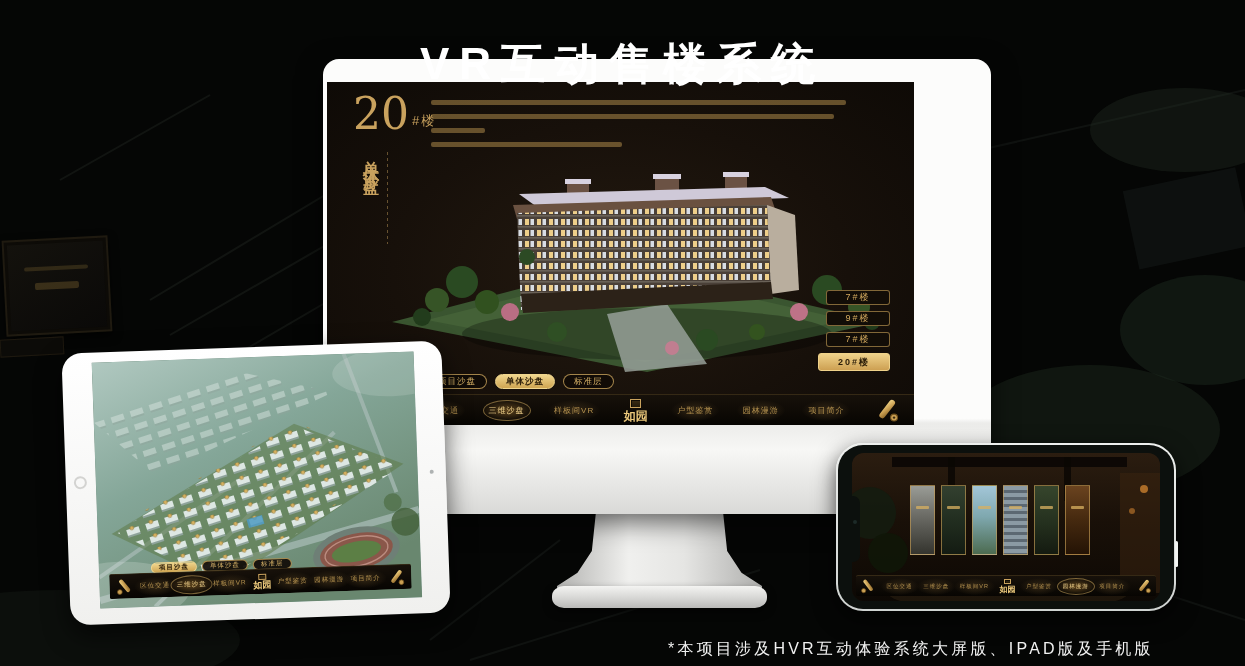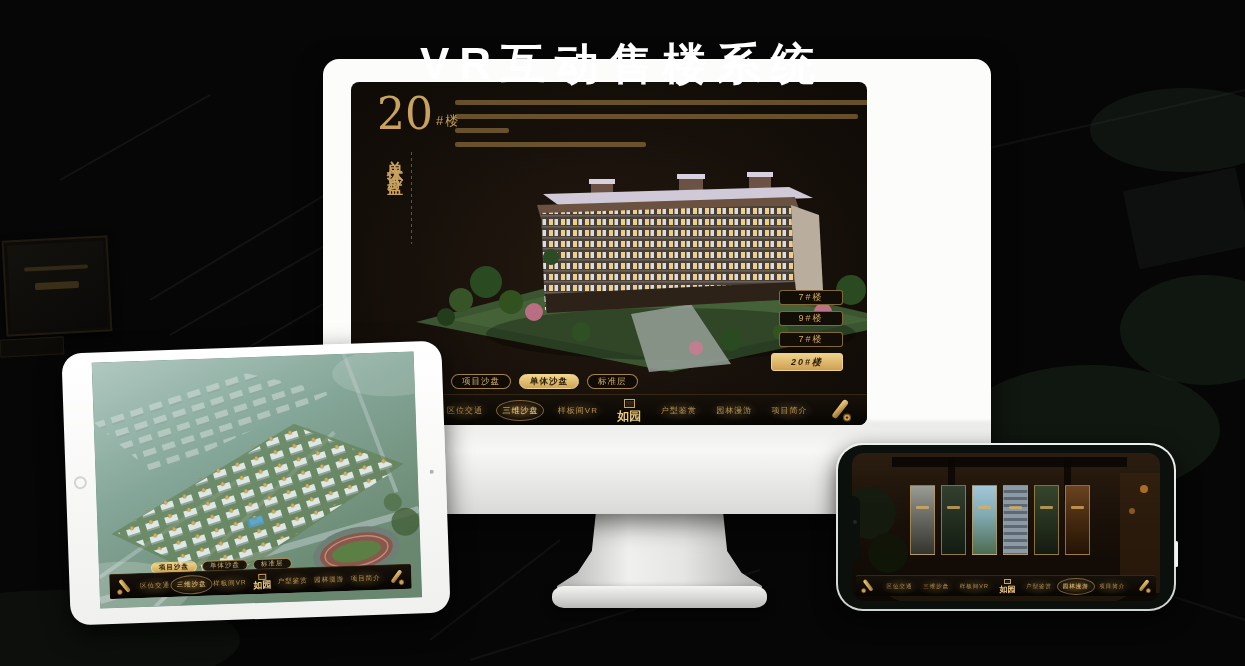--- a/index.html
+++ b/index.html
@@ -27,42 +27,42 @@
   
   .neck{position:absolute;left:557px;top:512px;width:205px;height:78px;z-index:1;
         background:linear-gradient(90deg,#b3b3b1,#f0f0ee 35%,#e5e5e3 62%,#b0b0ae);
         clip-path:polygon(19% 0,81% 0,83% 50%,90% 78%,100% 95%,100% 100%,0 100%,0 95%,10% 78%,17% 50%);}
   .mbase{position:absolute;left:552px;top:586px;width:215px;height:22px;border-radius:12px/10px;
          background:linear-gradient(180deg,#f4f4f2,#d6d6d4 55%,#b9b9b7);
          box-shadow:0 4px 8px rgba(0,0,0,.55);z-index:1;}
   .monitor{position:absolute;left:323px;top:59px;width:668px;height:455px;border-radius:16px;
            background:linear-gradient(180deg,#fcfcfb 0%,#fcfcfb 79%,#ececea 80%,#f7f7f5 86%,#d9d9d7 100%);
            box-shadow:0 8px 26px rgba(0,0,0,.6);z-index:2;}
-  .screen{position:absolute;left:28px;top:23px;width:516px;height:343px;background:
-          radial-gradient(ellipse at 50% 55%,#241a10 0%,#17100a 55%,#0e0a06 100%);overflow:hidden;border-radius:8px;}
+  .screen{position:absolute;left:4px;top:23px;width:587px;height:343px;background:
+          radial-gradient(ellipse at 50% 55%,#241a10 0%,#17100a 55%,#0e0a06 100%);overflow:hidden;}
 
   .h-line{position:absolute;left:26px;top:10px;display:flex;align-items:flex-end;color:#c9a25e;}
   .h-num{font-family:"DejaVu Serif","Liberation Serif",serif;font-size:44px;line-height:1;}
   .h-suffix{font-size:13px;margin-left:3px;padding-bottom:6px;letter-spacing:2px;}
   .h-vert{position:absolute;left:33px;top:66px;writing-mode:vertical-rl;color:#c9a25e;
           font-size:16px;letter-spacing:6px;font-weight:bold;}
   .h-rule{position:absolute;left:60px;top:70px;width:1px;height:92px;
           background:repeating-linear-gradient(#c9a25e 0 3px,transparent 3px 6px);opacity:.45;}
 
   .para{position:absolute;left:104px;top:18px;width:415px;}
   .para i{display:block;height:5px;border-radius:2px;background:#b9934f;opacity:.5;
           margin-bottom:9px;filter:blur(.4px);}
 
   .floors{position:absolute;right:24px;top:208px;display:flex;flex-direction:column;
           align-items:flex-end;gap:6px;}
   .fbtn{min-width:64px;height:15px;display:flex;align-items:center;justify-content:center;
         font-size:9px;letter-spacing:2px;color:#d2a95e;background:#120d07;
         border:1px solid rgba(205,165,90,.6);border-radius:3px;}
   .fbtn.active{min-width:72px;height:18px;background:linear-gradient(#efd28a,#cda052);
-        color:#2b1d08;font-weight:bold;border-color:#efd28a;font-style:italic;}
+        color:#2b1d08;font-weight:bold;border-color:#efd28a;}
 
   .tabs{display:flex;gap:8px;}
   .m-tabs{position:absolute;left:100px;top:292px;}
   .pill{display:inline-flex;align-items:center;justify-content:center;height:15px;padding:0 10px;
         font-size:8.5px;letter-spacing:1px;border-radius:9px;color:#d8b368;
         border:1px solid rgba(214,174,98,.75);background:rgba(16,11,6,.92);}
   .pill.active{background:linear-gradient(#f0d68e,#cfa552);color:#2a1c08;border-color:#f0d68e;font-weight:bold;}
 
   .strip{position:absolute;display:flex;align-items:center;justify-content:space-between;
          background:linear-gradient(180deg,#17110a,#070502);border-top:1px solid rgba(190,150,80,.25);}
@@ -389,13 +389,14 @@
           </span>
         </div>
       </div>
       <div class="notch">
           <b></b>
         </div>
     </div>
   </div>
 
   <div class="title">VR互动售楼系统</div>
+  <div class="footnote">*本项目涉及HVR互动体验系统大屏版、IPAD版及手机版</div>
 </div>
 
 </body></html>

